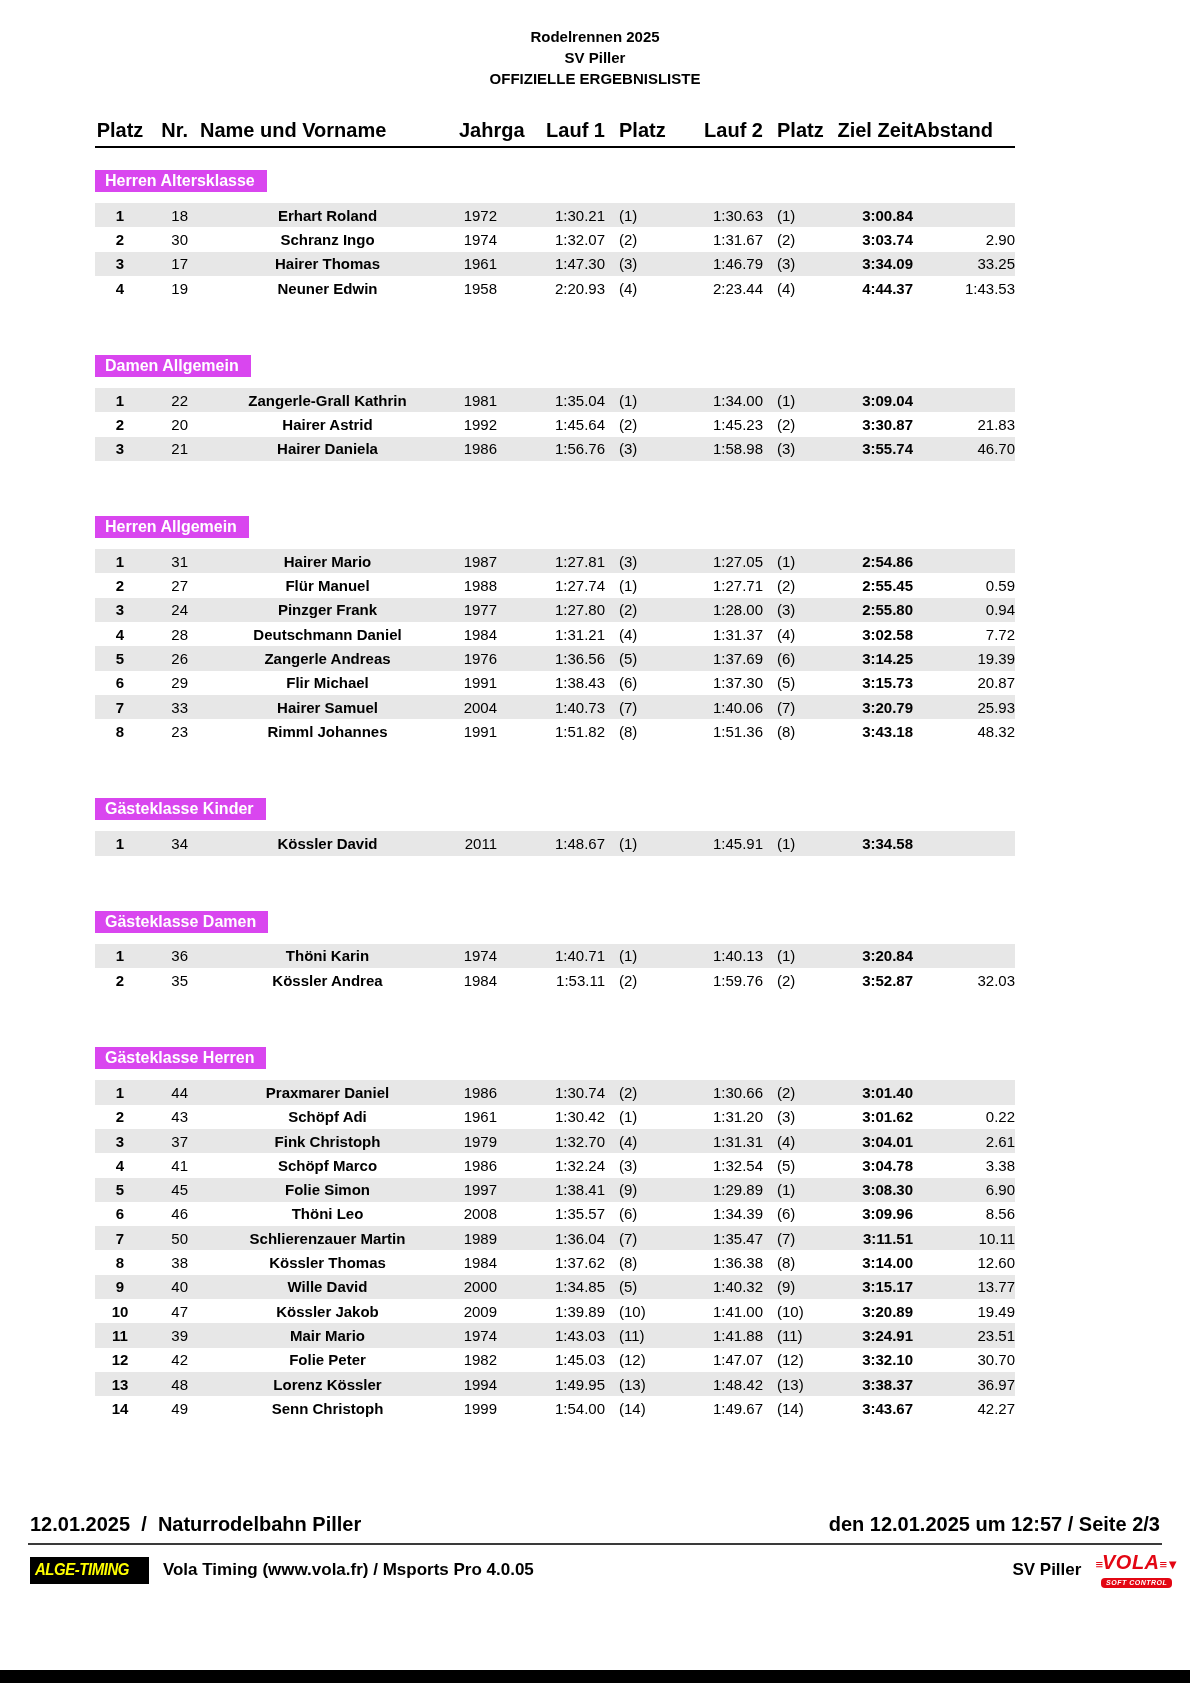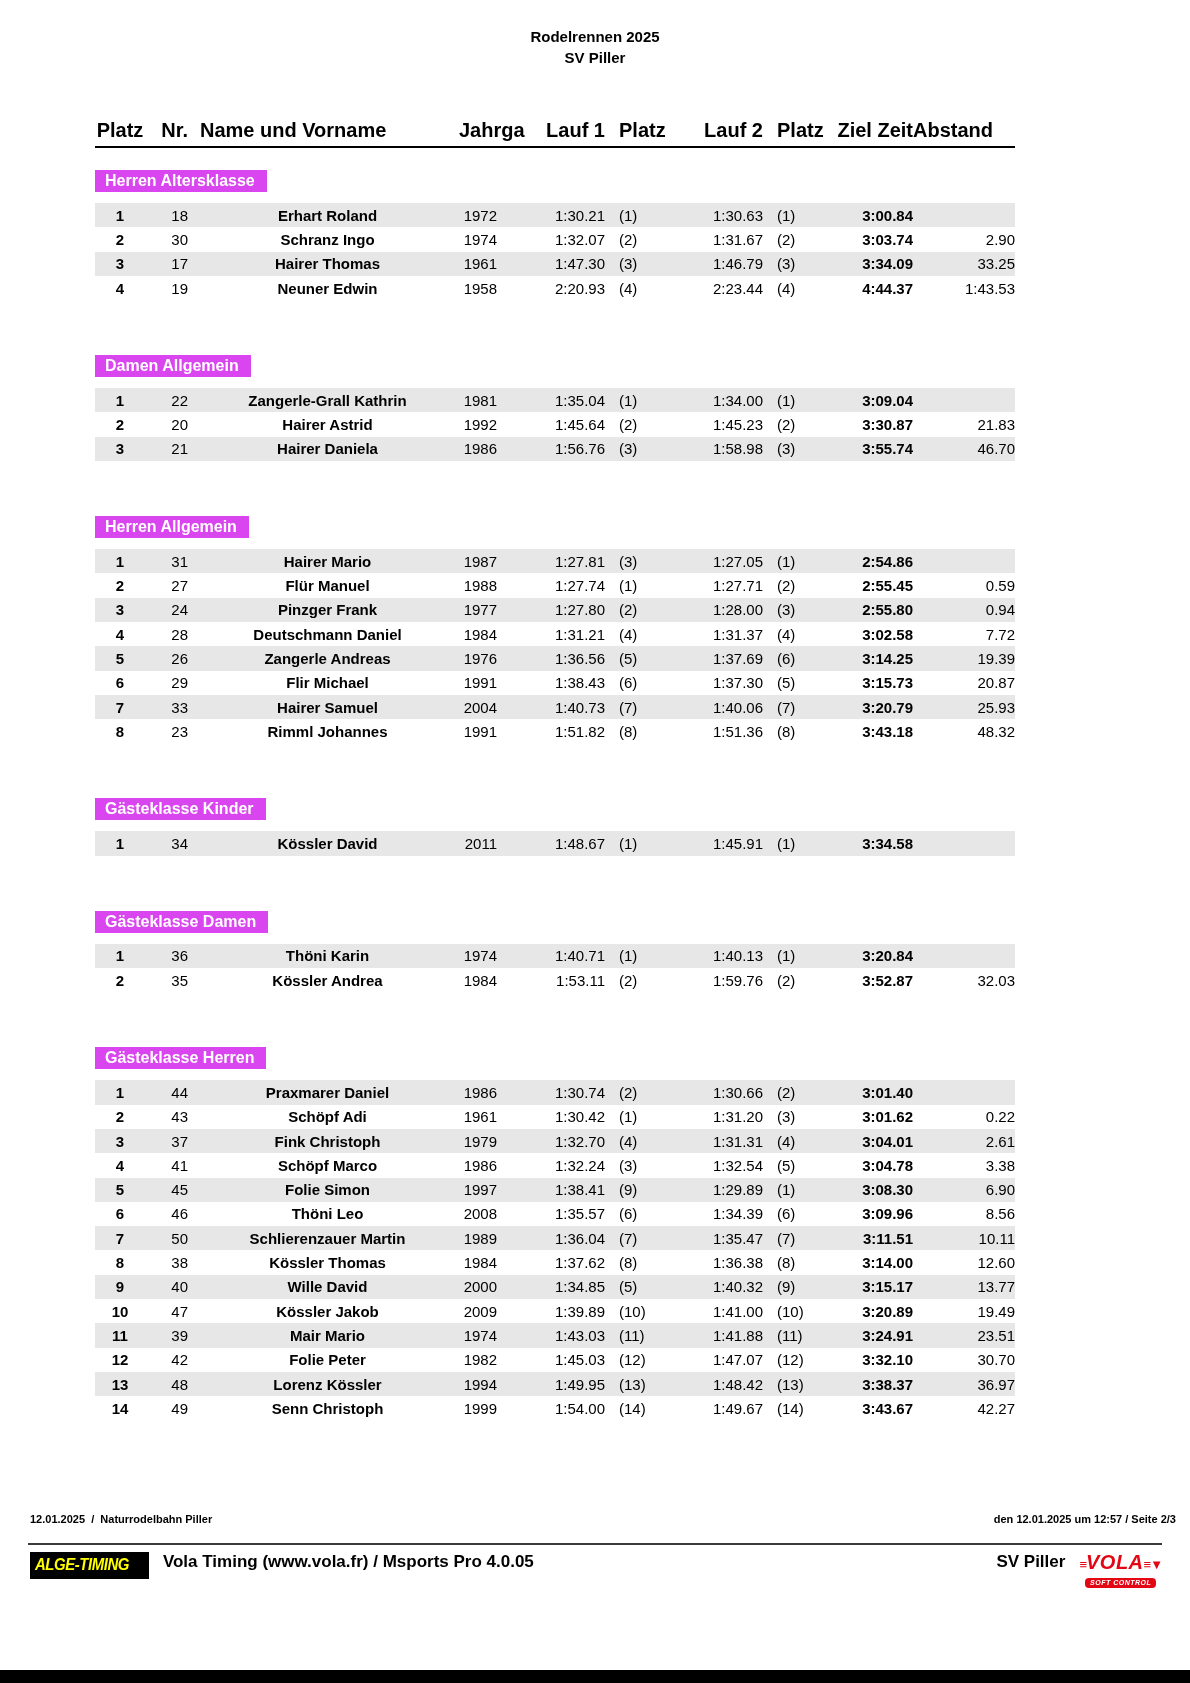--- a/index.html
+++ b/index.html
@@ -42,28 +42,28 @@
   .c-platz{text-align:center;font-weight:bold;}
   .c-nr{text-align:right;}
   .c-name{text-align:center;padding-left:12px;font-weight:bold;}
   .c-jahr{text-align:right;}
   .c-lauf1,.c-lauf2{text-align:right;}
   .c-platz1,.c-platz2{text-align:left;padding-left:14px;}
   .c-ziel{text-align:right;font-weight:bold;}
   .c-abstand{text-align:right;padding-left:10px;}
   
   .footer-meta{
-    position:absolute;top:1513px;left:30px;right:14px;
+    position:absolute;top:1513px;left:30px;right:30px;
     display:flex;justify-content:space-between;
-    font-size:11px;font-weight:bold;white-space:pre;
+    font-size:20px;font-weight:bold;white-space:pre;
   }
   .footer-rule{position:absolute;top:1543px;left:28px;right:28px;border-top:2px solid #3a3a3a;}
   .footer-logos{
-    position:absolute;top:1552px;left:30px;right:28px;height:36px;
-    display:flex;align-items:flex-start;
+    position:absolute;top:1552px;left:30px;right:12px;height:36px;
+    display:flex;align-items:center;
   }
   .alge-box{
     background:#000;color:#ffff00;font-weight:bold;font-style:italic;
     font-size:17px;padding:3px 7px 4px 5px;letter-spacing:-0.5px;
     transform-origin:left center;display:inline-block;
   }
   .alge-inner{display:inline-block;transform:scaleX(0.88);transform-origin:left center;}
   .software-label{font-size:17px;font-weight:bold;margin-left:14px;}
   .footer-spacer{flex:1;}
   .club-label{font-size:17px;font-weight:bold;margin-right:14px;}
@@ -78,20 +78,21 @@
     border-radius:4px;padding:1.5px 5px;margin-top:1px;display:inline-block;letter-spacing:0.5px;
   }
   .bottom-bar{position:absolute;left:0;bottom:0;width:100%;height:13px;background:#000;}
 </style>
 </head>
 <body>
 
 <div class="title-block">
   <div class="title-line">Rodelrennen 2025</div>
   <div class="title-line">SV Piller</div>
+  <div class="title-line">OFFIZIELLE ERGEBNISLISTE</div>
 </div>
 
 <div class="thead">
   <div class="h h-platz">Platz</div>
   <div class="h h-nr">Nr.</div>
   <div class="h h-name">Name und Vorname</div>
   <div class="h h-jahr">Jahrga</div>
   <div class="h h-lauf1">Lauf 1</div>
   <div class="h h-platz1">Platz</div>
   <div class="h h-lauf2">Lauf 2</div>

